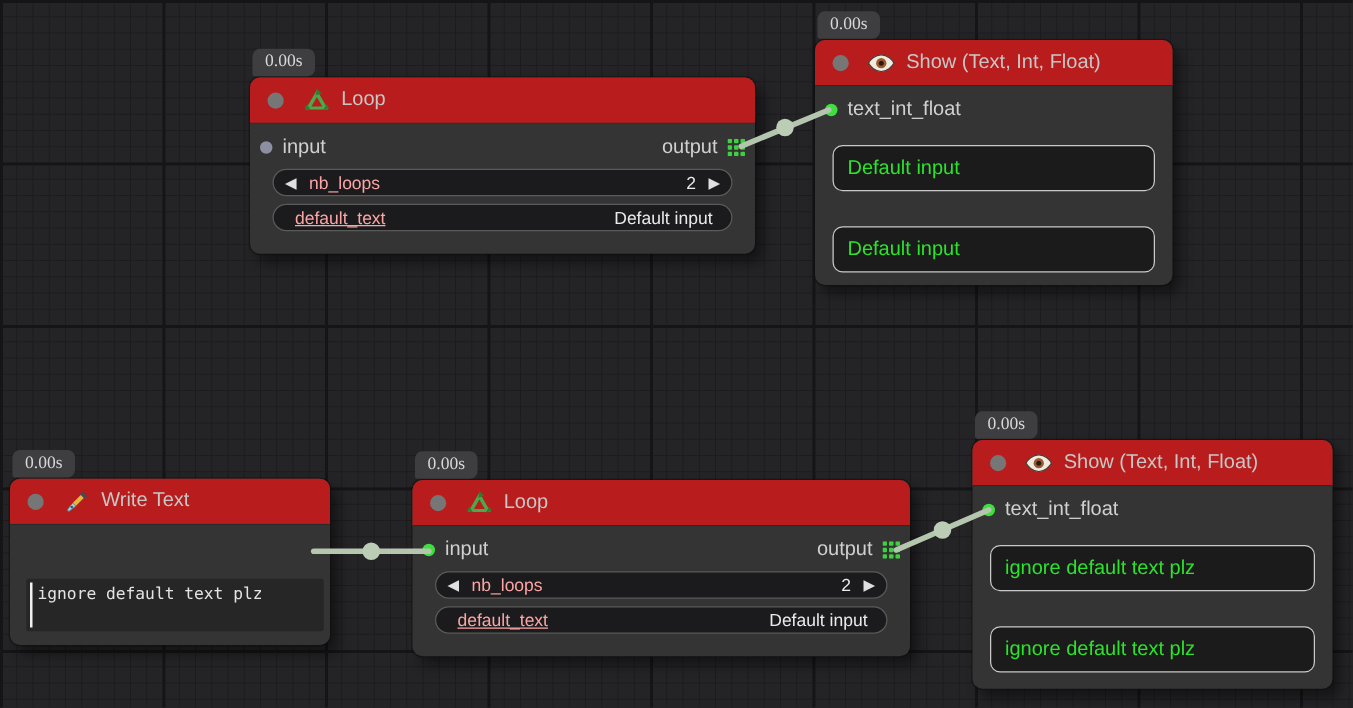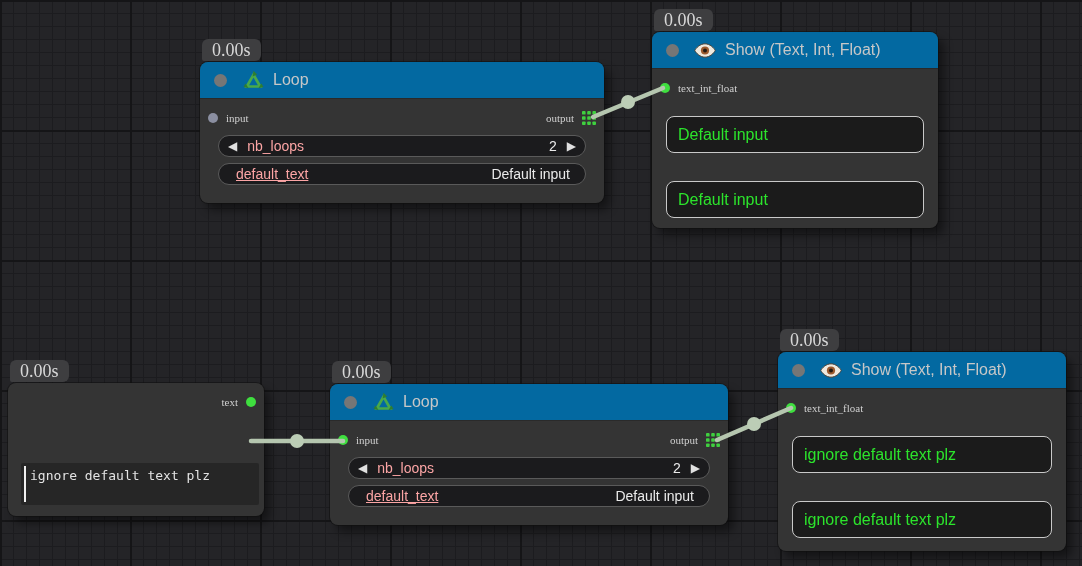--- a/index.html
+++ b/index.html
@@ -22,42 +22,42 @@
     position:absolute;
     background:#343434;
     border-radius:8px;
     box-shadow:0 0 0 1px rgba(15,15,15,.55), 6px 7px 10px rgba(0,0,0,.45);
     z-index:2;
   }
   .badge{
     position:absolute;top:-23px;left:2px;
     background:#3e3e40;color:#d8d8d8;
     font-family:"Liberation Serif",serif;
-    font-size:18px;line-height:20px;
+    font-size:14px;line-height:20px;
     padding:1px 10px;border-radius:6px 6px 6px 2px;
   }
   .head{
     height:37px;display:flex;align-items:center;
-    background:#0369a1;border-radius:8px 8px 0 0;
+    background:#b91c1c;border-radius:8px 8px 0 0;
     border-bottom:1px solid #2a2a2a;
     padding:0 10px;box-sizing:border-box;
   }
   .cdot{width:13px;height:13px;border-radius:50%;background:#767676;margin:0 6px 0 4px;flex:none;}
   .nicon{width:22px;height:22px;margin-left:9px;flex:none;display:flex;align-items:center;justify-content:center;}
   .ntitle{color:#c7c7c7;font-size:16px;margin-left:9px;white-space:nowrap;}
 
   .slot-row{
     display:flex;align-items:center;justify-content:space-between;
     height:22px;margin-top:8px;padding:0 8px;
   }
   .slot-side{display:flex;align-items:center;}
   .sdot{width:10px;height:10px;border-radius:50%;flex:none;}
   .sdot.green{background:#3fdf3f;}
   .sdot.idle{background:#8b8fa1;}
-  .slabel{color:#d0d0d0;font-size:11px;font-family:Liberation Serif, serif;}
+  .slabel{color:#d0d0d0;font-size:16px;}
   .slot-side .slabel{margin:0 8px;}
   .grid-icon{width:14px;height:14px;flex:none;display:block;}
 
   .pill{
     height:22px;margin:6px 18px 0;
     background:#1b1b1d;border:1px solid #5a5a5a;border-radius:12px;
     display:flex;align-items:center;
     padding:0 9px;font-size:14px;box-sizing:border-box;
   }
   .pill:first-of-type{margin-top:9px;}
@@ -185,25 +185,31 @@
         <span class="sdot green"></span>
         <span class="slabel">text_int_float</span>
       </span>
     </div>
     <div class="vbox first">Default input</div>
     <div class="vbox second">Default input</div>
   </div>
 
   <div class="node" id="node-write-text">
     <div class="badge">0.00s</div>
-    <div class="out-row">
-      <span class="slot-side">
-        <span class="slabel">text</span>
-        <span class="sdot green"></span>
-      </span>
+    <div class="head">
+      <span class="cdot"></span>
+      <span class="nicon">
+        <svg width="19" height="19" viewBox="0 0 19 19">
+          <path d="M14.2 1.2 L17.8 4.8 L15.6 7 L12 3.4 Z" fill="#4a4a52"></path>
+          <path d="M12.6 4 L15 6.4 L7.6 13.8 L5.2 11.4 Z" fill="#e4b63c"></path>
+          <path d="M6.2 10.4 L8.6 12.8 L3.6 16.8 Q1.6 17.6 2.2 15.4 Z" fill="#a8cede" stroke="#5a7f94" stroke-width="0.7"></path>
+          <circle cx="5.4" cy="13.6" r="1" fill="#3a586a"></circle>
+        </svg>
+      </span>
+      <span class="ntitle">Write Text</span>
     </div>
     <div class="textbox">
       <span class="caret"></span>
       <span>ignore default text plz</span>
     </div>
   </div>
 
   <div class="node" id="node-loop-bottom">
     <div class="badge">0.00s</div>
     <div class="head">

